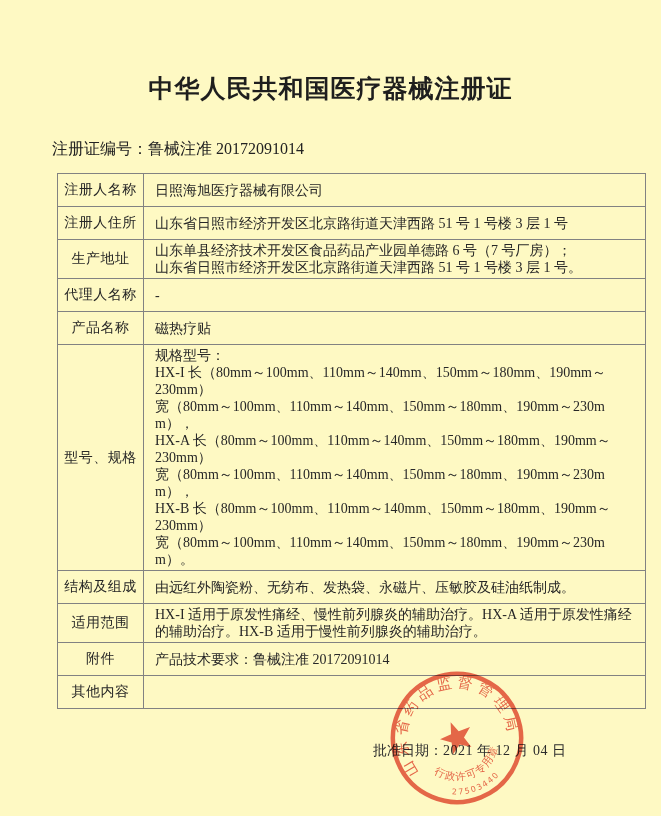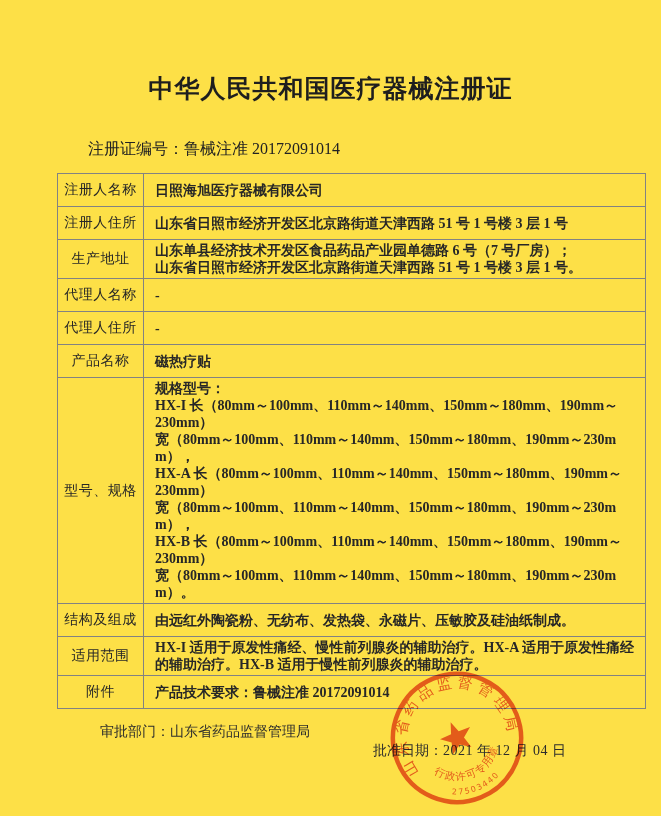--- a/index.html
+++ b/index.html
@@ -2,36 +2,36 @@
 <html><head>
 <meta charset="utf-8">
 <style>
   * { margin: 0; padding: 0; box-sizing: border-box; }
   html, body { background: #e9e9e9; }
   .page {
     position: relative;
     width: 661px;
     height: 816px;
     margin: 0 auto;
-    background: #fde047;
+    background: #fef9c3;
     font-family: "Liberation Serif", "DejaVu Serif", serif;
     color: #2a2a2a;
     overflow: hidden;
   }
   .title {
     padding-top: 72px;
     text-align: center;
     font-size: 25px;
     font-weight: 600;
     letter-spacing: 1px;
     color: #1e1e1e;
   }
   .regline {
     margin-top: 34px;
-    padding-left: 88px;
+    padding-left: 52px;
     font-size: 16px;
     color: #222;
   }
   .cert-table {
     margin: 13px 0 0 57px;
     width: 589px;
     border-collapse: collapse;
     table-layout: fixed;
   }
   .cert-table td {
@@ -46,21 +46,20 @@
     text-align: center;
     font-size: 15px;
     padding: 2px 3px;
     letter-spacing: 0.5px;
   }
   .cell-value {
     padding: 2px 6px 2px 11px;
     line-height: 17px;
     white-space: pre-line;
     word-break: break-all;
-    font-weight: bold;
   }
   .footer {
     position: relative;
     margin-top: 9px;
     height: 90px;
     font-size: 14px;
     color: #2c2c2c;
   }
   .footer-left {
     position: absolute;
@@ -110,24 +109,20 @@
         <tr>
           <td class="cell-label">生产地址</td>
           <td class="cell-value">山东单县经济技术开发区食品药品产业园单德路 6 号（7 号厂房）；
 山东省日照市经济开发区北京路街道天津西路 51 号 1 号楼 3 层 1 号。</td>
         </tr>
         <tr>
           <td class="cell-label">代理人名称</td>
           <td class="cell-value">-</td>
         </tr>
         <tr>
-          <td class="cell-label">代理人住所</td>
-          <td class="cell-value">-</td>
-        </tr>
-        <tr>
           <td class="cell-label">产品名称</td>
           <td class="cell-value">磁热疗贴</td>
         </tr>
         <tr>
           <td class="cell-label">型号、规格</td>
           <td class="cell-value">规格型号：
 HX-I 长（80mm～100mm、110mm～140mm、150mm～180mm、190mm～
 230mm）
 宽（80mm～100mm、110mm～140mm、150mm～180mm、190mm～230mm），
 HX-A 长（80mm～100mm、110mm～140mm、150mm～180mm、190mm～
@@ -142,27 +137,28 @@
           <td class="cell-value">由远红外陶瓷粉、无纺布、发热袋、永磁片、压敏胶及硅油纸制成。</td>
         </tr>
         <tr>
           <td class="cell-label">适用范围</td>
           <td class="cell-value">HX-I 适用于原发性痛经、慢性前列腺炎的辅助治疗。HX-A 适用于原发性痛经的辅助治疗。HX-B 适用于慢性前列腺炎的辅助治疗。</td>
         </tr>
         <tr>
           <td class="cell-label">附件</td>
           <td class="cell-value">产品技术要求：鲁械注准 20172091014</td>
         </tr>
+        <tr>
+          <td class="cell-label">其他内容</td>
+          <td class="cell-value"></td>
+        </tr>
       </tbody>
   </table>
 
   <div class="footer">
-    <div class="footer-left">
-      <span>审批部门：</span><span>山东省药品监督管理局</span>
-    </div>
     <div class="footer-right">
       <div><span>批准日期：</span><span class="date-num">2021 年 12 月 04 日</span></div>
 
     </div>
   </div>
 
   <svg class="stamp" viewBox="-125 -125 250 250" xmlns="http://www.w3.org/2000/svg" aria-hidden="true" style="color: rgb(224, 74, 60);">
     <g transform="rotate(-22)">
       <defs>
         <path id="arc-top" d="M -47 20 A 51 51 0 1 1 47 20" fill="none"></path>

